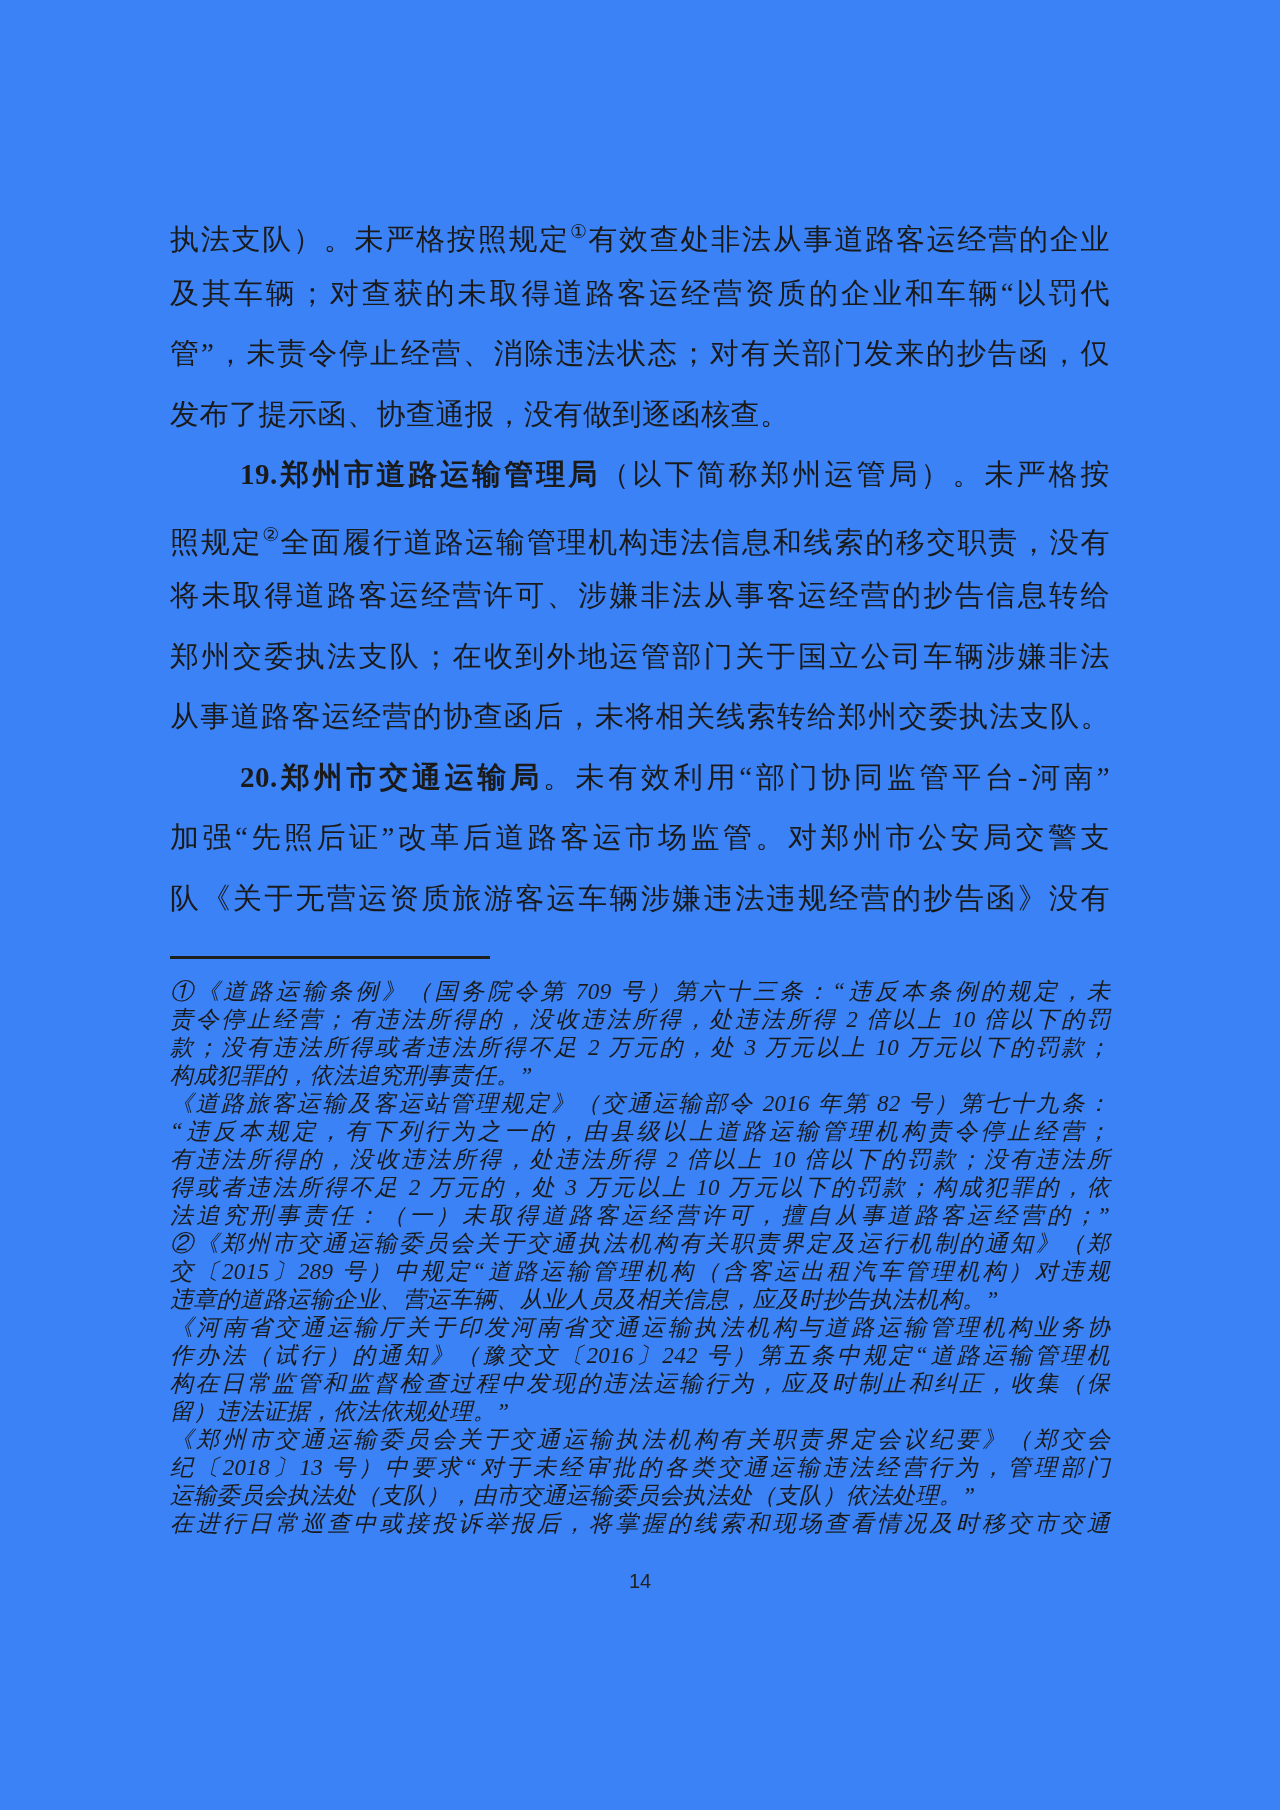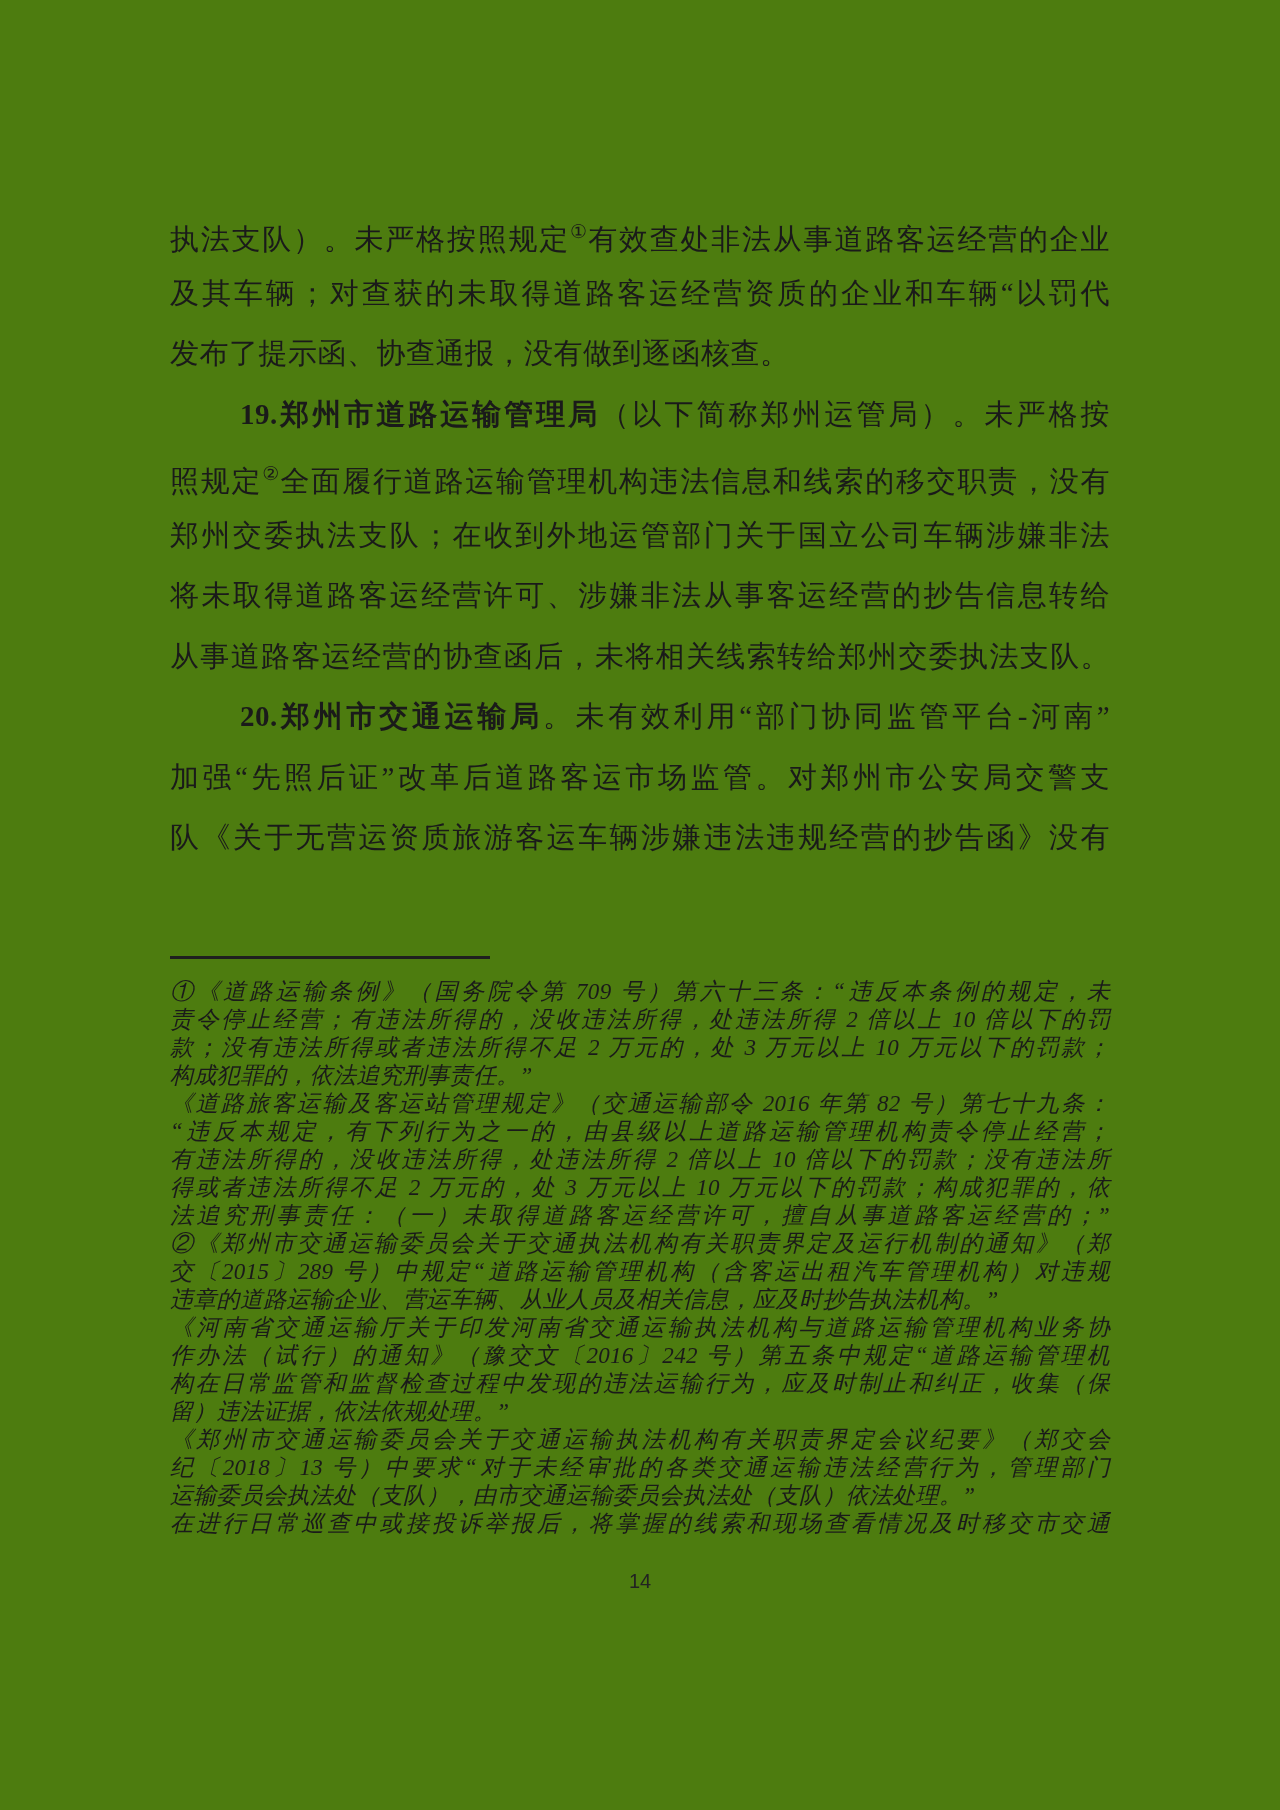--- a/index.html
+++ b/index.html
@@ -4,21 +4,21 @@
 <style>
   html, body { margin: 0; padding: 0; }
   body {
     width: 1280px; height: 1810px;
     background: #f2f2f2;
     font-family: "Liberation Serif", "DejaVu Serif", serif;
   }
   .page {
     position: relative;
     width: 1280px; height: 1810px;
-    background: #4d7c0f;
+    background: #3b82f6;
     color: #1a1a1a;
     overflow: hidden;
   }
   
   .body-text {
     position: absolute;
     left: 170px; top: 202px; width: 940px;
     font-size: 29px;
     line-height: 60.5px;
     letter-spacing: 0.5px;
@@ -73,25 +73,26 @@
     color: #222;
   }
 </style>
 </head>
 <body>
 
 <div class="page">
   <div class="body-text" id="body-lines">
       <div class="bline"><span class="seg-regular">执法支队）。未严格按照规定</span><span class="seg-superscript">①</span><span class="seg-regular">有效查处非法从事道路客运经营的企业</span></div>
       <div class="bline"><span class="seg-regular">及其车辆；对查获的未取得道路客运经营资质的企业和车辆“以罚代</span></div>
+      <div class="bline"><span class="seg-regular">管”，未责令停止经营、消除违法状态；对有关部门发来的抄告函，仅</span></div>
       <div class="bline nojust"><span class="seg-regular">发布了提示函、协查通报，没有做到逐函核查。</span></div>
       <div class="bline indent"><span class="seg-bold">19.郑州市道路运输管理局</span><span class="seg-regular">（以下简称郑州运管局）。未严格按</span></div>
       <div class="bline"><span class="seg-regular">照规定</span><span class="seg-superscript">②</span><span class="seg-regular">全面履行道路运输管理机构违法信息和线索的移交职责，没有</span></div>
+      <div class="bline"><span class="seg-regular">将未取得道路客运经营许可、涉嫌非法从事客运经营的抄告信息转给</span></div>
       <div class="bline"><span class="seg-regular">郑州交委执法支队；在收到外地运管部门关于国立公司车辆涉嫌非法</span></div>
-      <div class="bline"><span class="seg-regular">将未取得道路客运经营许可、涉嫌非法从事客运经营的抄告信息转给</span></div>
       <div class="bline"><span class="seg-regular">从事道路客运经营的协查函后，未将相关线索转给郑州交委执法支队。</span></div>
       <div class="bline indent"><span class="seg-bold">20.郑州市交通运输局</span><span class="seg-regular">。未有效利用“部门协同监管平台-河南”</span></div>
       <div class="bline"><span class="seg-regular">加强“先照后证”改革后道路客运市场监管。对郑州市公安局交警支</span></div>
       <div class="bline"><span class="seg-regular">队《关于无营运资质旅游客运车辆涉嫌违法违规经营的抄告函》没有</span></div>
     </div>
   <hr class="fn-rule">
   <div class="footnotes" id="footnote-lines">
       <div class="fnline">①《道路运输条例》（国务院令第 709 号）第六十三条：“违反本条例的规定，未</div>
       <div class="fnline">责令停止经营；有违法所得的，没收违法所得，处违法所得 2 倍以上 10 倍以下的罚</div>
       <div class="fnline">款；没有违法所得或者违法所得不足 2 万元的，处 3 万元以上 10 万元以下的罚款；</div>

